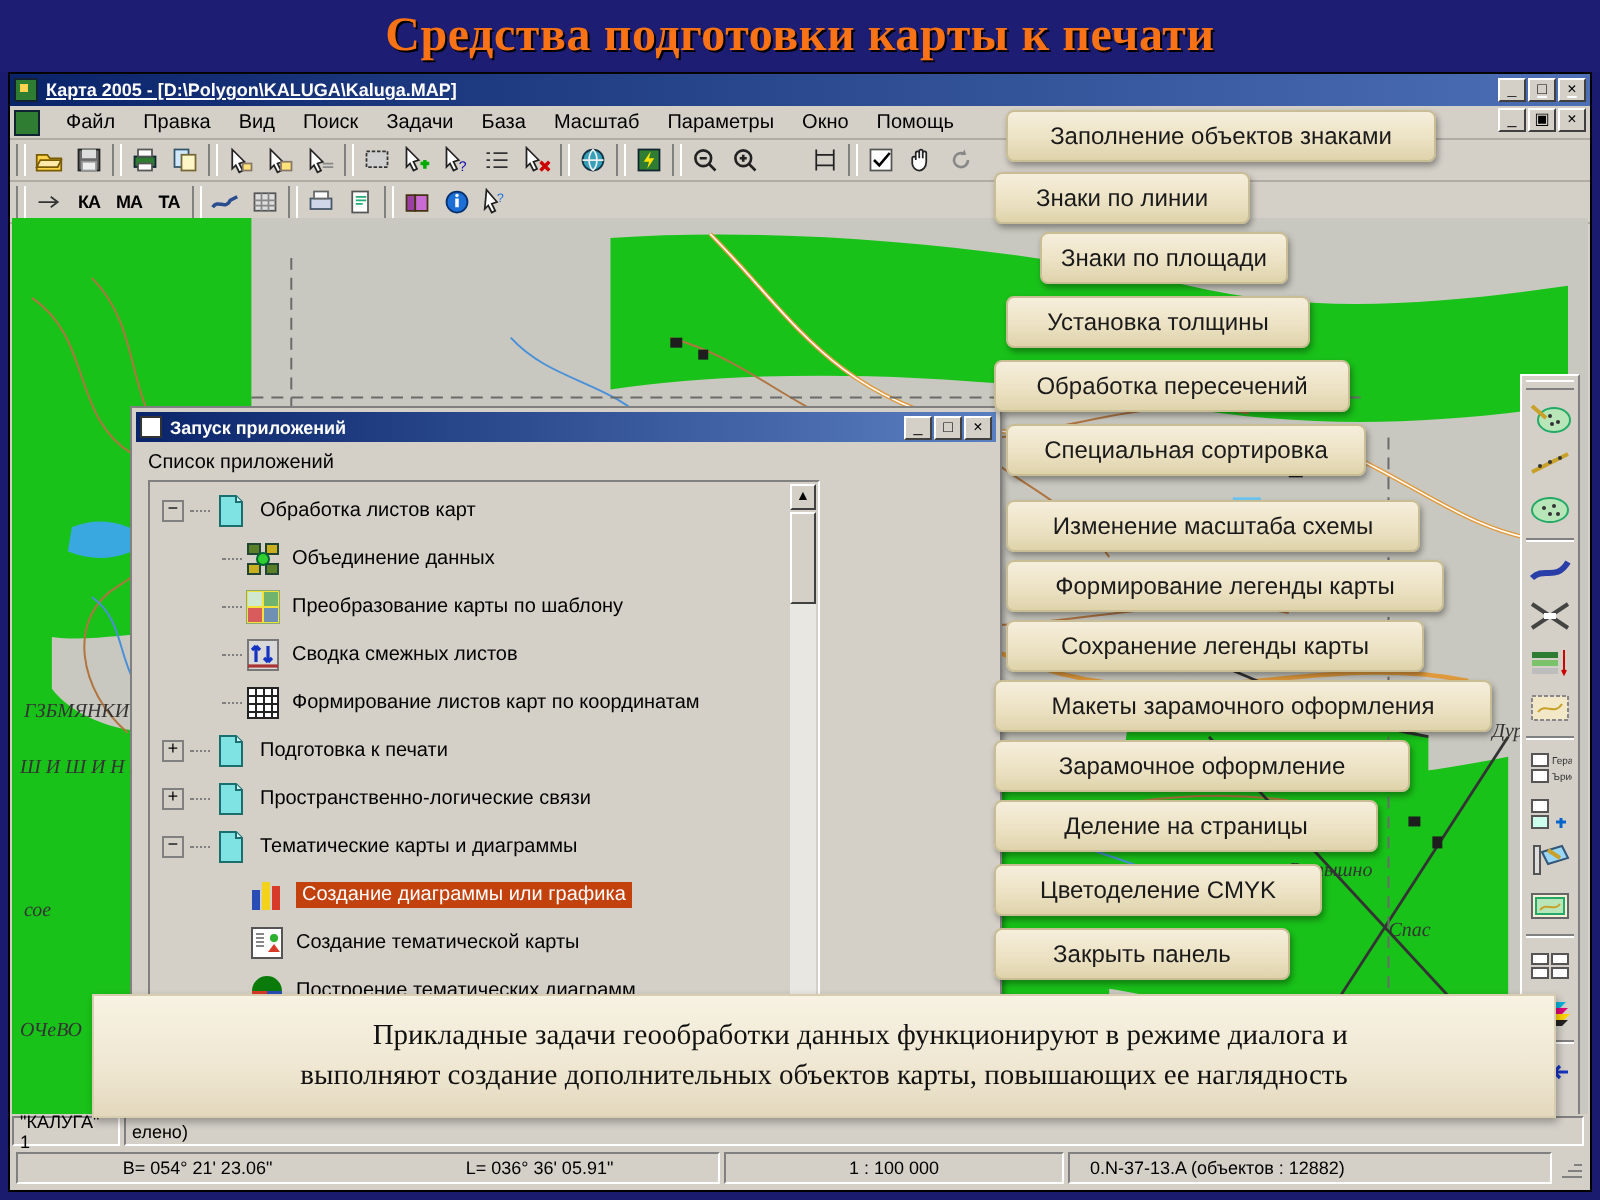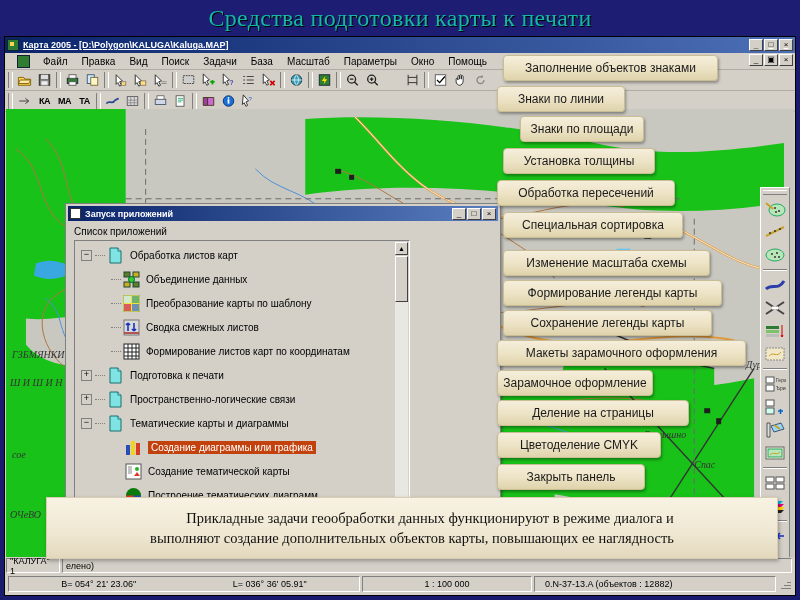--- a/index.html
+++ b/index.html
@@ -10,21 +10,21 @@
     position:relative;
   }
   
   #slide-title{
     position:absolute; left:0; top:0; width:800px; height:36px;
     background:#1d1d73;
     display:flex; align-items:center; justify-content:center;
   }
   #slide-title .txt{
     font-family:"Liberation Serif", serif;
-    font-weight:normal; font-size:24px; color:#14b8a6;
+    font-weight:bold; font-size:24px; color:#f97316;
     letter-spacing:.3px;
     text-shadow:1px 1px 0 #000;
   }
   
   #app-window{
     position:absolute; left:4px; top:36px; width:792px; height:560px;
     background:#d4d0c8;
     border:1px solid #000;
   }
   .titlebar{
@@ -46,21 +46,21 @@
   .winbtns{display:flex;gap:1px;flex:0 0 auto;}
   .winbtn{
     width:14px;height:12px;background:#d4d0c8;
     border:1px solid #fff; border-right-color:#404040; border-bottom-color:#404040;
     font-size:8px; line-height:10px; text-align:center; color:#000;
     font-family:"Liberation Sans",sans-serif;
   }
   
   .menubar{
     height:17px; background:#d4d0c8; display:flex; align-items:center;
-    padding-left:12px; border-bottom:1px solid #b0aca4; position:relative;
+    padding-left:2px; border-bottom:1px solid #b0aca4; position:relative;
   }
   .menubar .m-icon{width:13px;height:13px;background:#2e7d32;border:1px solid #123;margin-right:6px;}
   .menubar .mi{
     font-size:10px; color:#000; padding:1px 7px; white-space:nowrap;
   }
   .menubar .mdi-btns{position:absolute; right:2px; top:1px; display:flex; gap:1px;}
   
   .toolbar{
     height:21px; background:#d4d0c8; display:flex; align-items:center;
     padding:1px 2px; gap:1px; border-bottom:1px solid #b0aca4;
@@ -813,21 +813,21 @@
 <div class="callout" style="left:503px;top:55px;width:215px">Заполнение объектов знаками</div>
 <div class="callout" style="left:497px;top:86px;width:128px">Знаки по линии</div>
 <div class="callout" style="left:520px;top:116px;width:124px">Знаки по площади</div>
 <div class="callout" style="left:503px;top:148px;width:152px">Установка толщины</div>
 <div class="callout" style="left:497px;top:180px;width:178px">Обработка пересечений</div>
 <div class="callout" style="left:503px;top:212px;width:180px">Специальная сортировка</div>
 <div class="callout" style="left:503px;top:250px;width:207px">Изменение масштаба схемы</div>
 <div class="callout" style="left:503px;top:280px;width:219px">Формирование легенды карты</div>
 <div class="callout" style="left:503px;top:310px;width:209px">Сохранение легенды карты</div>
 <div class="callout" style="left:497px;top:340px;width:249px">Макеты зарамочного оформления</div>
-<div class="callout" style="left:497px;top:370px;width:156px">Зарамочное оформление</div>
+<div class="callout" style="left:497px;top:370px;width:208px">Зарамочное оформление</div>
 <div class="callout" style="left:497px;top:400px;width:192px">Деление на страницы</div>
 <div class="callout" style="left:497px;top:432px;width:164px">Цветоделение CMYK</div>
 <div class="callout" style="left:497px;top:464px;width:148px">Закрыть панель</div>
 
 <div id="caption">
   <div class="ct">
     <div>Прикладные задачи геообработки данных функционируют в режиме диалога и</div>
     <div>выполняют создание дополнительных объектов карты, повышающих ее наглядность</div>
   </div>
 </div>

